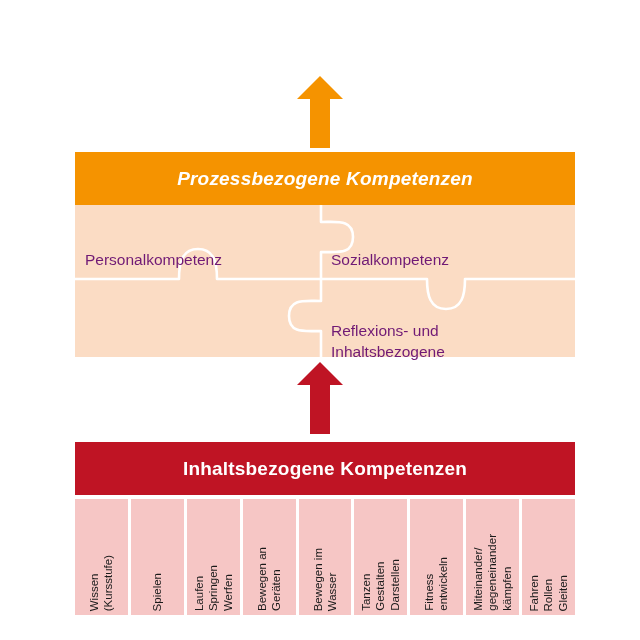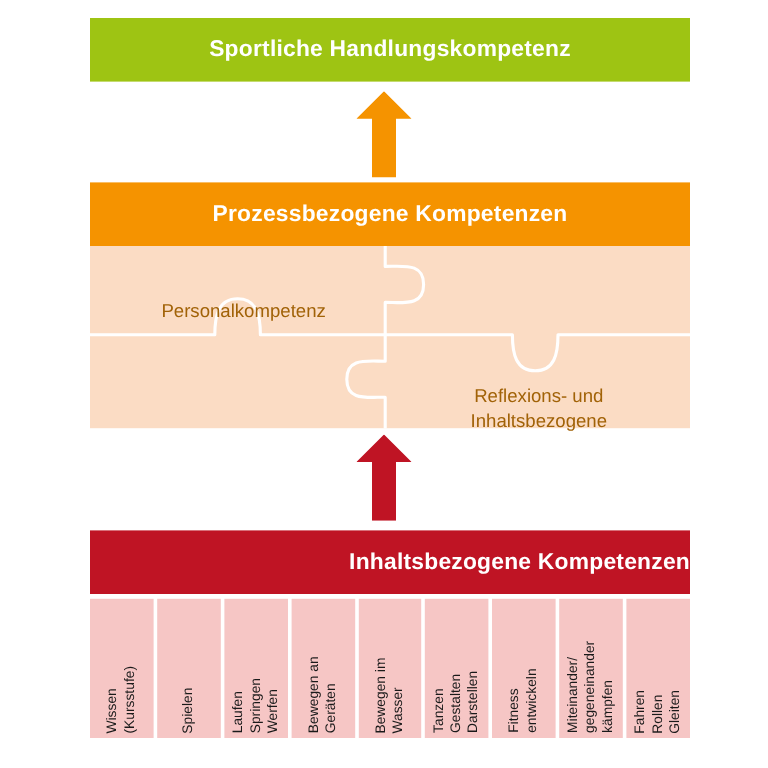--- a/index.html
+++ b/index.html
@@ -40,27 +40,27 @@
     top: 15px;
     height: 53px;
     background: #9ec413;
     font-size: 19px;
   }
   .banner-orange {
     top: 152px;
     height: 53px;
     background: #f59300;
     font-size: 19px;
+    font-style: italic;
   }
   .banner-red {
     top: 442px;
     height: 53px;
     background: #bf1424;
     font-size: 19px;
-    justify-content: flex-end;
   }
 
   
   .arrow {
     position: absolute;
     width: 46px;
     height: 72px;
   }
   .arrow-orange { left: 297px; top: 76px; }
   .arrow-red    { left: 297px; top: 362px; }
@@ -68,23 +68,22 @@
   
   .puzzle {
     position: absolute;
     left: 75px;
     top: 205px;
     width: 500px;
     height: 152px;
   }
   .puzzle-label {
     position: absolute;
-    color: #a16207;
+    color: #701a75;
     font-size: 15.5px;
-    text-align: center;
     line-height: 1.35;
     white-space: pre-line;
   }
   .lbl-personal   { left: 10px;  top: 24px;  width: 236px; }
   .lbl-sozial     { left: 256px; top: 24px;  width: 236px; }
   .lbl-bewegung   { left: 10px;  top: 105px; width: 236px; }
   .lbl-reflexion  { left: 256px; top: 95px;  width: 236px; }
 
   
   .columns {
@@ -120,23 +119,20 @@
     line-height: 1.25;
     color: #1a1a1a;
     text-align: left;
   }
 </style>
 </head>
 <body>
 
 <div id="diagram">
 
-  <div class="banner banner-green">
-    <span>Sportliche Handlungskompetenz</span>
-  </div>
 
   <div class="arrow arrow-orange">
     <svg width="46" height="72" viewBox="0 0 46 72" xmlns="http://www.w3.org/2000/svg">
       <polygon points="23,0 46,23 33,23 33,72 13,72 13,23 0,23" fill="#f59300"></polygon>
     </svg>
   </div>
 
   <div class="banner banner-orange">
     <span>Prozessbezogene Kompetenzen</span>
   </div>
@@ -155,20 +151,23 @@
         <path d="M 0,74 L 104,74 C 104,58 107,44 123,44 C 139,44 142,58 142,74 L 246,74"></path>
 
         <path d="M 246,74 L 352,74 C 352,90 355,104 371,104 C 387,104 390,90 390,74 L 500,74"></path>
       </g>
     </svg>
 
     <div class="puzzle-label lbl-personal">
       <span>Personalkompetenz</span>
     </div>
 
+    <div class="puzzle-label lbl-sozial">
+      <span>Sozialkompetenz</span>
+    </div>
 
 
     <div class="puzzle-label lbl-reflexion">
       <span>Reflexions- und
 Inhaltsbezogene</span>
     </div>
   </div>
 
   <div class="arrow arrow-red">
     <svg width="46" height="72" viewBox="0 0 46 72" xmlns="http://www.w3.org/2000/svg">

